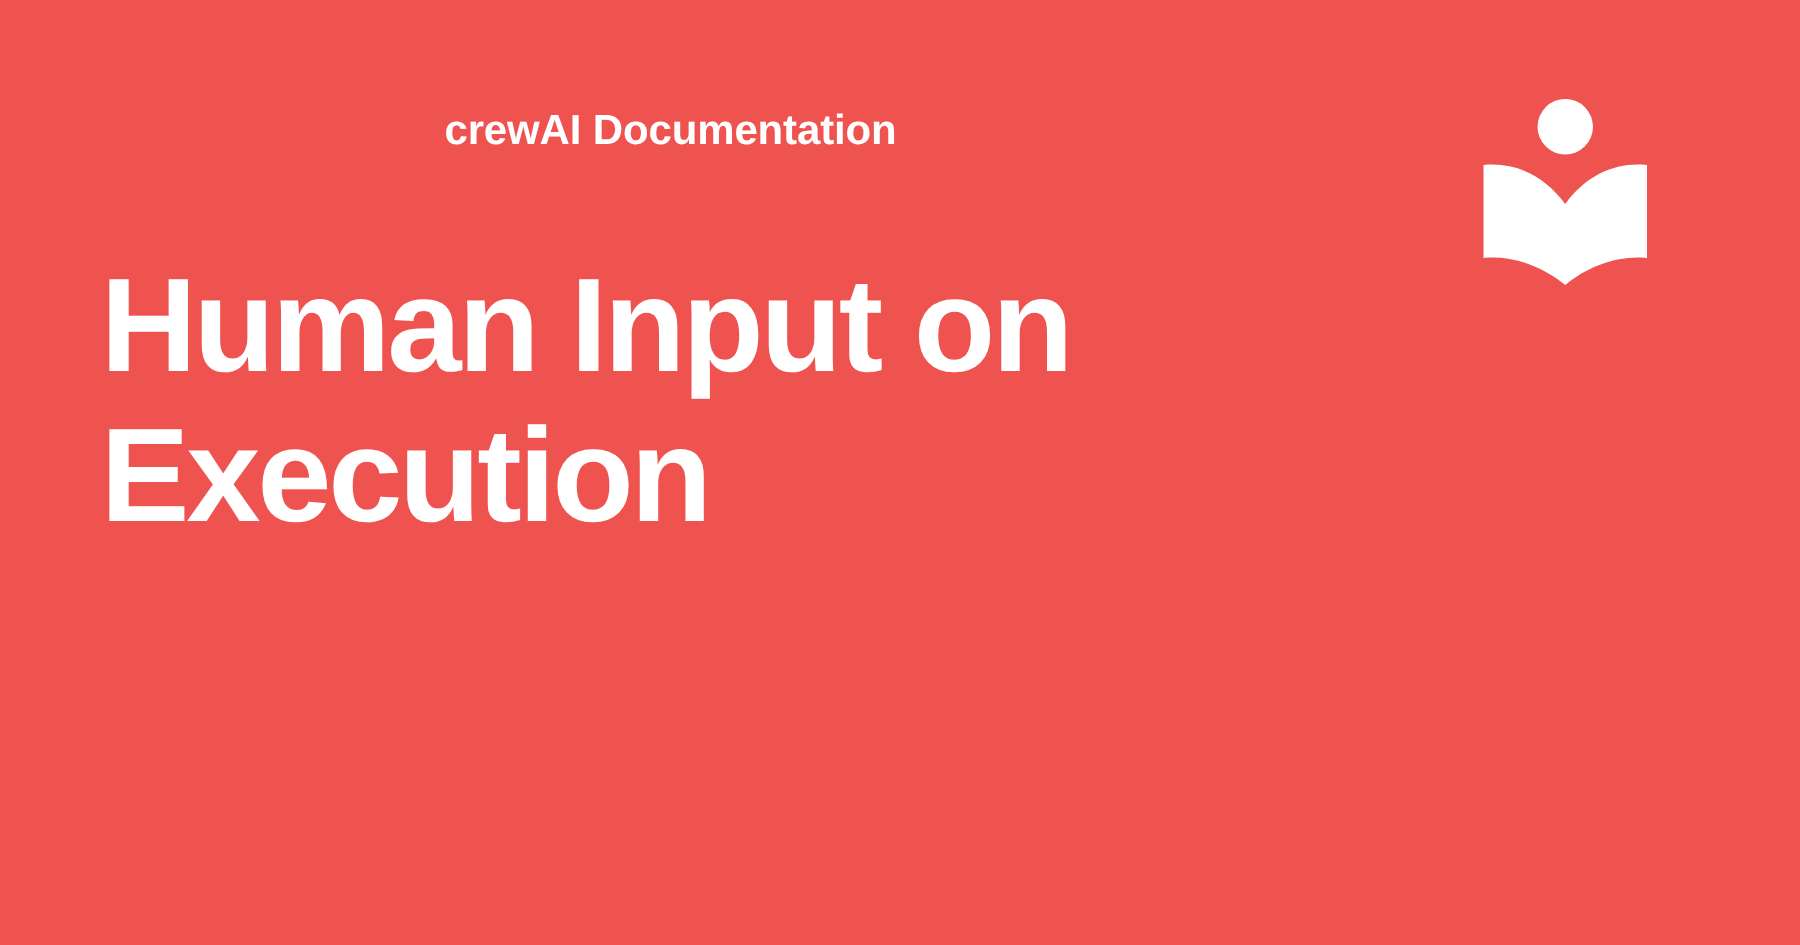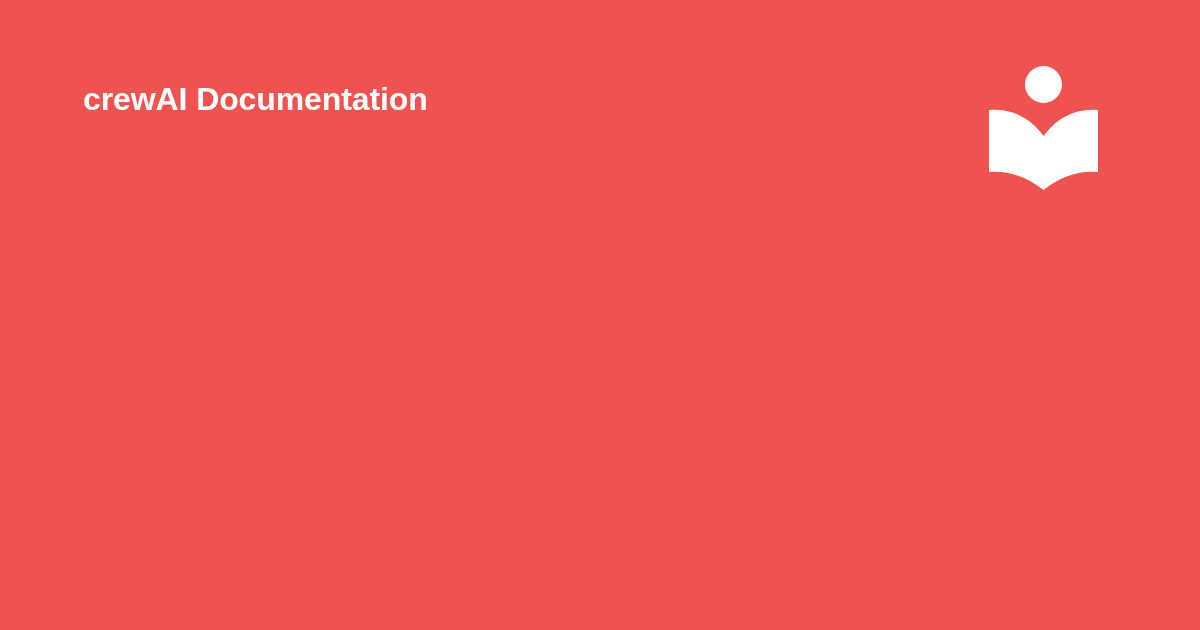--- a/index.html
+++ b/index.html
@@ -26,27 +26,28 @@
 
   .content-block {
     position: absolute;
     left: 67px;
     top: 66px;
     width: 760px;
   }
 
   .eyebrow {
     font-family: "Liberation Sans", sans-serif;
-    font-size: 32px;
+    font-size: 28px;
     font-weight: 700;
     line-height: 34px;
     letter-spacing: -0.1px;
     color: #ffffff;
     white-space: nowrap;
-    margin: 16px;
+    margin: 4px;
+    text-align: center;
   }
 
   .title {
     margin: 0;
     margin-top: 62px;
     font-family: "Liberation Sans", sans-serif;
     font-size: 89px;
     font-weight: 700;
     line-height: 100px;
     letter-spacing: -2.2px;
@@ -69,20 +70,21 @@
   }
 </style>
 </head>
 <body>
 
 <div class="og-card">
 
   <div class="content-block">
     <div class="eyebrow">crewAI Documentation</div>
 
+    <h1 class="title">Human Input on Execution</h1>
   </div>
 
   <div class="brand-mark">
     <svg viewBox="0 0 118 132" xmlns="http://www.w3.org/2000/svg">
       <circle cx="58.5" cy="22.5" r="18.5" fill="#ffffff"></circle>
       <path d="M4 48 C24 46 44 54 58.5 74 C73 54 93 46 113 48 L113 110 C93 108 73 116 58.5 128 C44 116 24 108 4 110 Z" fill="#ffffff"></path>
     </svg>
   </div>
 
 </div>

